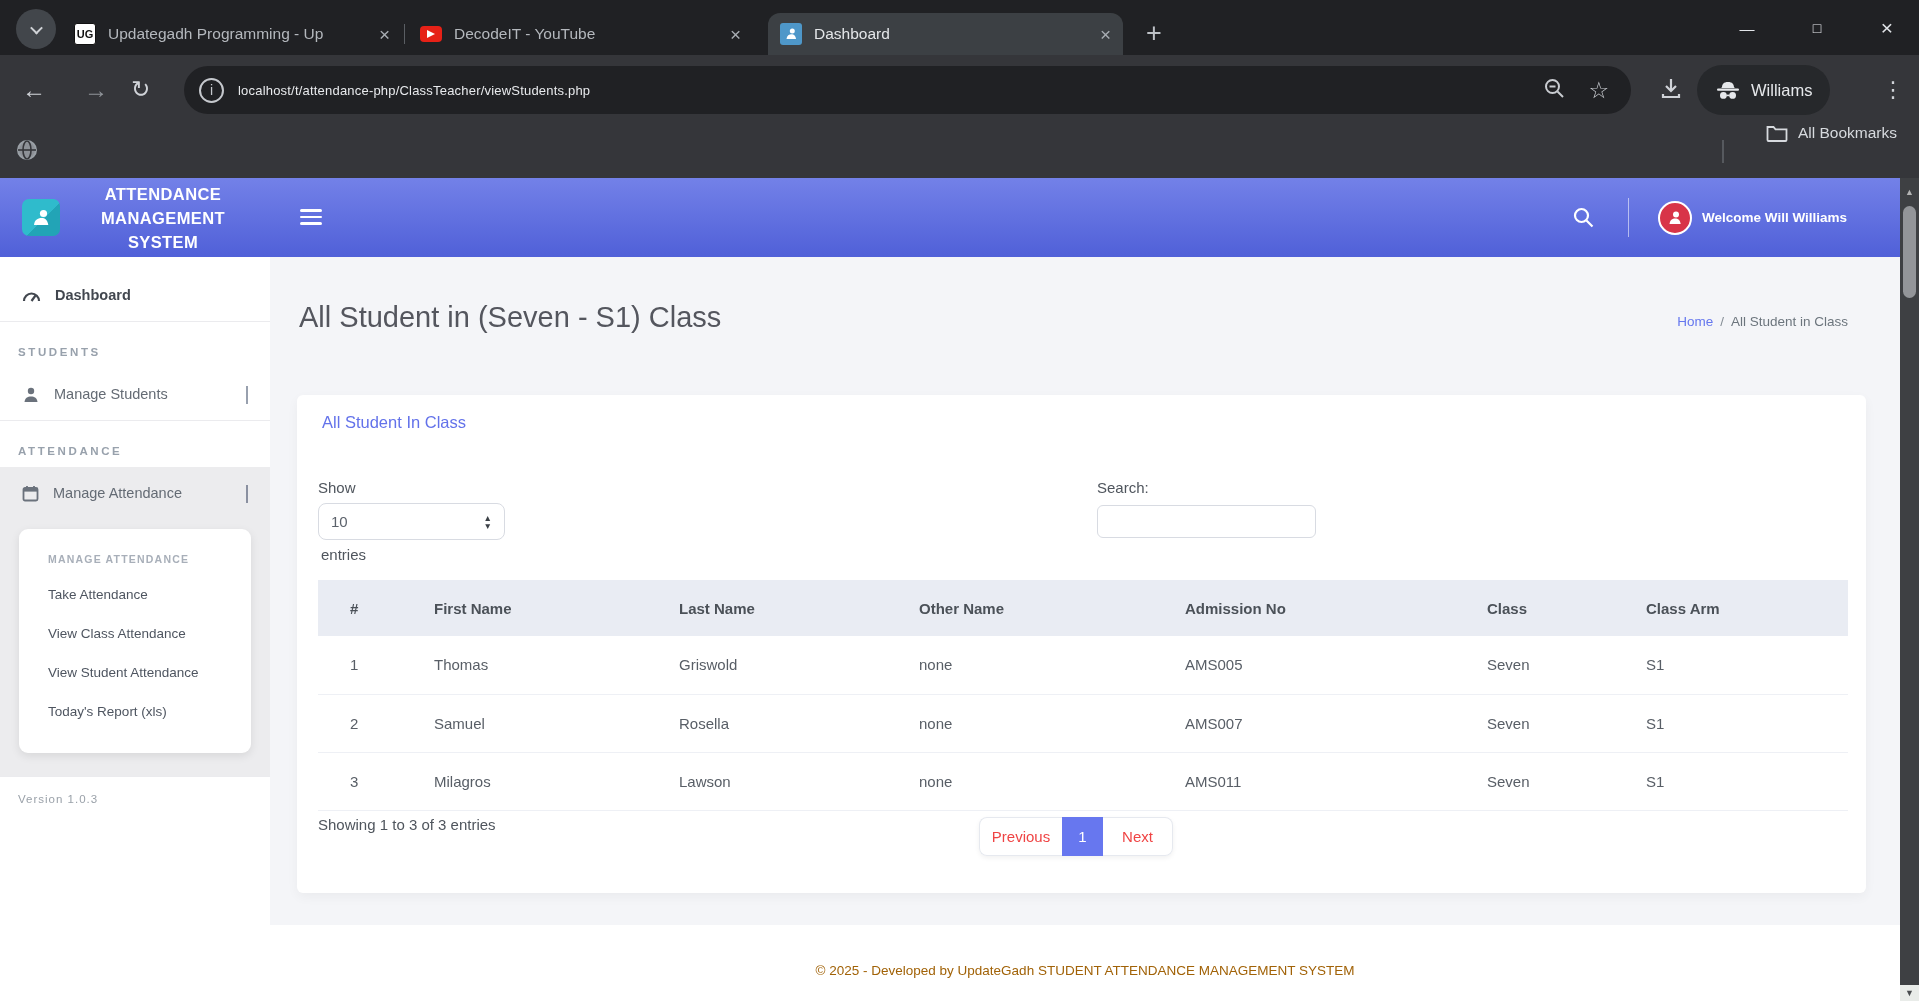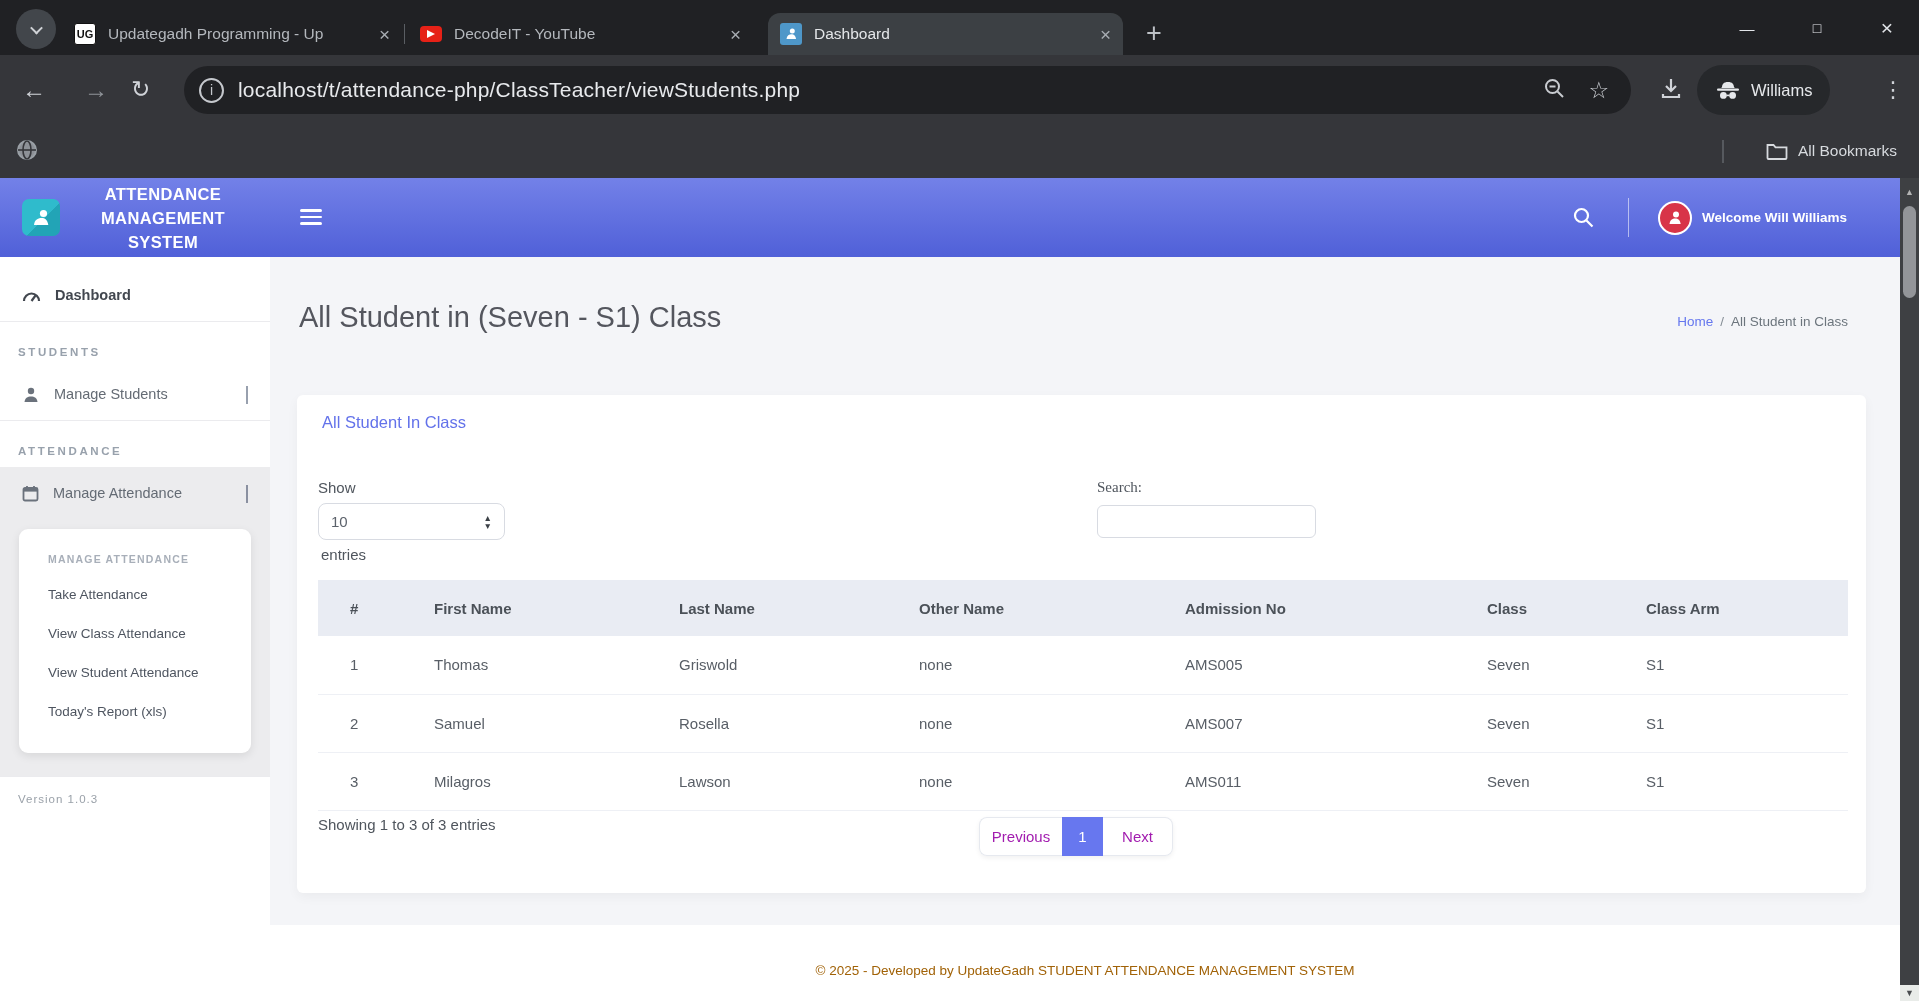--- a/index.html
+++ b/index.html
@@ -33,34 +33,34 @@
 
   
   .toolbar { position:absolute; top:55px; left:0; width:1919px; height:69px; background:#35363a; }
   .navic { position:absolute; top:0; height:69px; display:flex; align-items:center; font-size:24px;
     color:#d0d3d8; cursor:pointer; }
   #nav-back { left:22px; } #nav-fwd { left:84px; color:#8f9398; } #nav-reload { left:131px; font-size:23px; }
   .urlbar { position:absolute; left:184px; top:11px; width:1447px; height:48px; border-radius:24px;
     background:#202124; display:flex; align-items:center; cursor:text; }
   .info-ic { margin-left:15px; width:25px; height:25px; border:2px solid #c5c8cd; border-radius:50%;
     color:#c5c8cd; font-size:14px; display:flex; align-items:center; justify-content:center; flex:0 0 auto; }
-  .url-text { margin-left:14px; color:#e8eaed; font-size:21px; letter-spacing:.2px; white-space:nowrap; }
+  .url-text { margin-left:14px; color:#e8eaed; font-size:13px; letter-spacing:.2px; white-space:nowrap; }
   .urlbar .spacer { flex:1; }
   .zoom-ic { margin-right:22px; } .star-ic { margin-right:22px; color:#c9ccd1; font-size:23px; }
   .dl-ic { position:absolute; left:1658px; top:20px; cursor:pointer; }
   .incog { position:absolute; left:1697px; top:10px; height:50px; border-radius:25px; background:#26282b;
     display:flex; align-items:center; padding:0 18px; color:#e6e8eb; font-size:16.5px; gap:10px; }
   .dots { position:absolute; left:1882px; top:0; height:69px; display:flex; align-items:center;
     color:#d0d3d8; font-size:22px; cursor:pointer; }
 
   
   .bookmarks { position:absolute; top:124px; left:0; width:1919px; height:54px; background:#35363a; }
   .bm-globe { position:absolute; left:15px; top:14px; cursor:pointer; }
   .bm-div { position:absolute; left:1722px; top:16px; width:2px; height:23px; background:#56595e; }
-  .bm-right { position:absolute; right:22px; top:0; height:54px; display:flex; align-items:center; gap:10px;
+  .bm-right { position:absolute; right:22px; top:0; height:54px; display:flex; gap:10px;
     color:#d7dade; font-size:15.5px; cursor:pointer; }
 
   
   .page { position:absolute; top:178px; left:0; width:1900px; height:823px; background:#f4f5f8; overflow:hidden; }
 
   
   .app-header { position:absolute; top:0; left:0; width:1900px; height:79px;
     background:linear-gradient(180deg,#7381e8,#5060d8); }
   .brand { position:absolute; left:0; top:0; width:270px; height:79px; display:flex; align-items:center; }
   .brand-icon { margin-left:22px; width:38px; height:37px; border-radius:7px; flex:0 0 auto;
@@ -97,38 +97,38 @@
   .main { position:absolute; left:270px; top:79px; width:1630px; height:744px; }
   .page-title { position:absolute; left:29px; top:44px; font-size:29px; font-weight:normal; color:#54565e; }
   .breadcrumb { position:absolute; right:52px; top:57px; font-size:13.5px; color:#6c757d; }
   .breadcrumb a { color:#6577ee; text-decoration:none; cursor:pointer; }
   .breadcrumb .sep { margin:0 7px; color:#868e96; }
 
   .card { position:absolute; left:27px; top:138px; width:1569px; height:498px; background:#fff;
     border-radius:6px; box-shadow:0 4px 12px rgba(0,0,0,.045); }
   .card-title { position:absolute; left:25px; top:18px; color:#6372ea; font-size:16.5px; font-weight:500; }
   .lbl { position:absolute; color:#4f555d; font-size:15px; }
-  #lbl-show { left:21px; top:84px; } #lbl-entries { left:24px; top:151px; } #lbl-search { left:800px; top:84px;font-family:Liberation Serif, serif; }
+  #lbl-show { left:21px; top:84px; } #lbl-entries { left:24px; top:151px; } #lbl-search { left:800px; top:84px; }
   .selectbox { position:absolute; left:21px; top:108px; width:187px; height:37px; border:1px solid #d8dbe2;
     border-radius:8px; display:flex; align-items:center; padding:0 12px; color:#5c626b; font-size:15px; cursor:pointer; }
   .selectbox .arrows { margin-left:auto; display:flex; flex-direction:column; line-height:8px;
     font-size:8.5px; color:#3b4046; }
   .searchbox { position:absolute; left:800px; top:110px; width:219px; height:33px; border:1px solid #d8dbe2;
     border-radius:6px; background:#fff; font-size:14px; padding:0 10px; color:#444; }
 
   table.dt { position:absolute; left:21px; top:185px; width:1530px; border-collapse:collapse; table-layout:fixed; }
   table.dt th { background:#e9ecf3; color:#4b5158; font-size:15px; text-align:left; height:56px; font-weight:bold; }
   table.dt td { color:#585e66; font-size:15px; height:58px; border-bottom:1px solid #eef0f5; background:#fff; }
   table.dt th:first-child, table.dt td:first-child { padding-left:32px; }
 
   .summary { position:absolute; left:21px; top:421px; color:#4f555d; font-size:15px; }
   .pager { position:absolute; left:682px; top:422px; height:39px; display:flex;
     border-radius:8px; box-shadow:0 2px 5px rgba(0,0,0,.06); }
   .pager a { display:flex; align-items:center; justify-content:center; border:1px solid #e6e9ef;
-    background:#fff; color:#a21caf; font-size:15px; text-decoration:none; cursor:pointer; }
+    background:#fff; color:#ef4444; font-size:15px; text-decoration:none; cursor:pointer; }
   .pager .prev { width:83px; border-radius:8px 0 0 8px; border-right:none; }
   .pager .cur  { width:41px; background:#6777ef; border-color:#6777ef; color:#fff; }
   .pager .next { width:70px; border-radius:0 8px 8px 0; border-left:none; }
 
   .footer { position:absolute; left:270px; top:747px; width:1630px; height:76px; background:#fff; }
   .footer span { display:block; text-align:center; padding-top:38px; color:#a16207; font-size:13.5px; }
 
   
   .scrollbar { position:absolute; top:178px; right:0; width:19px; height:823px; background:#3e4043; }
   .sb-arrow { position:absolute; left:0; width:19px; text-align:center; font-size:9px; color:#b4b4b4; cursor:pointer; }

